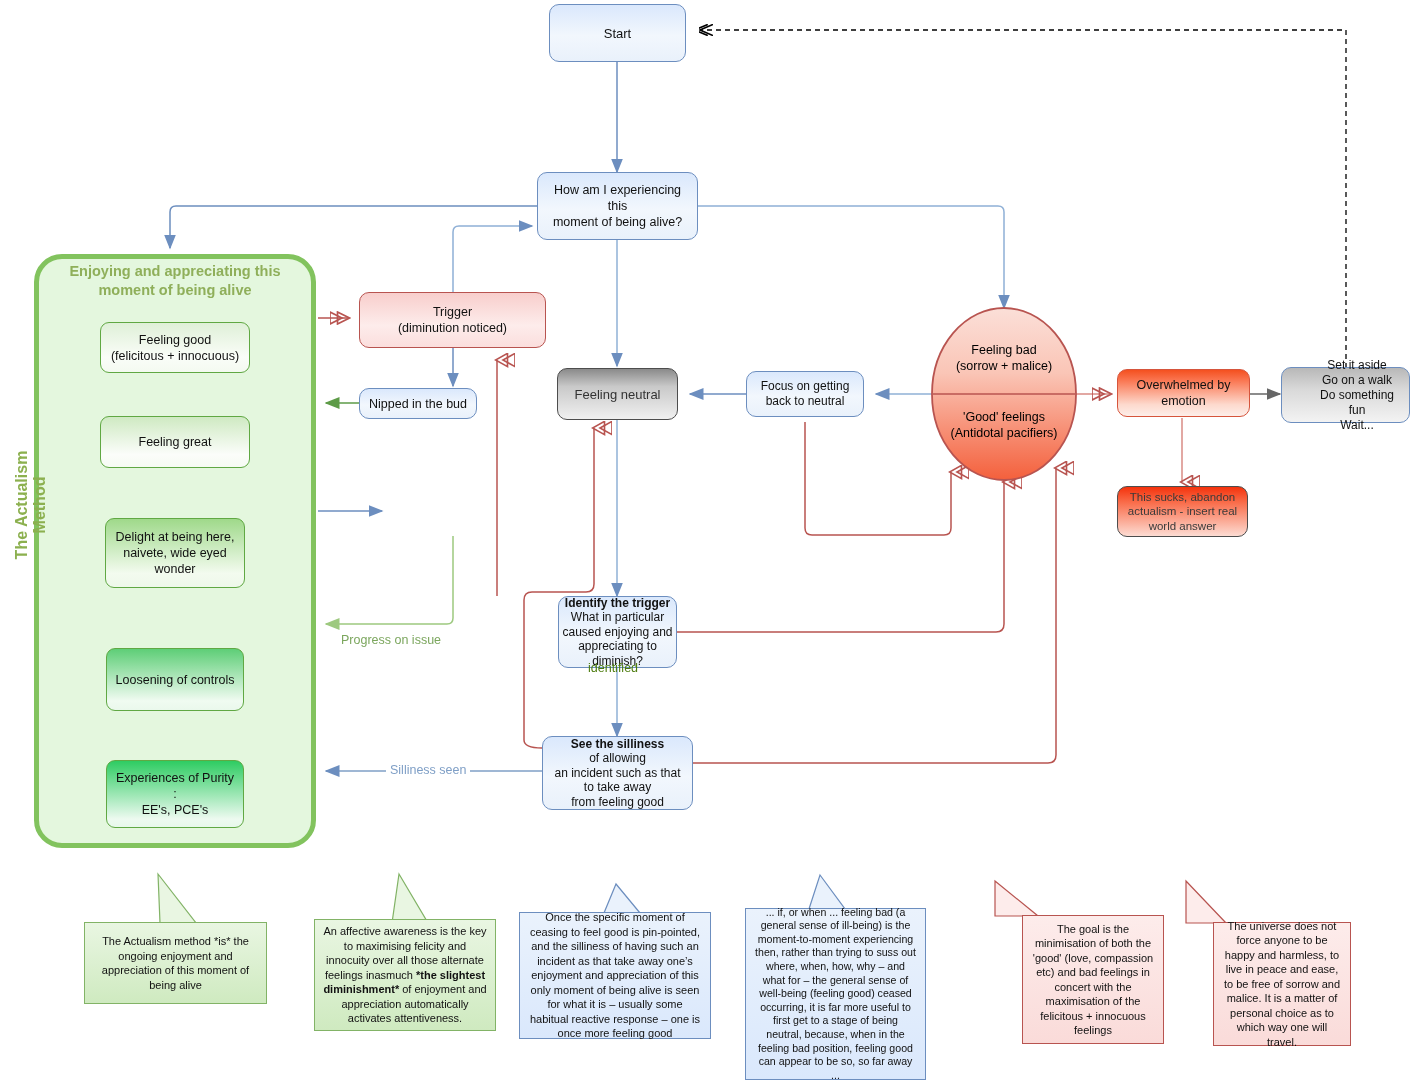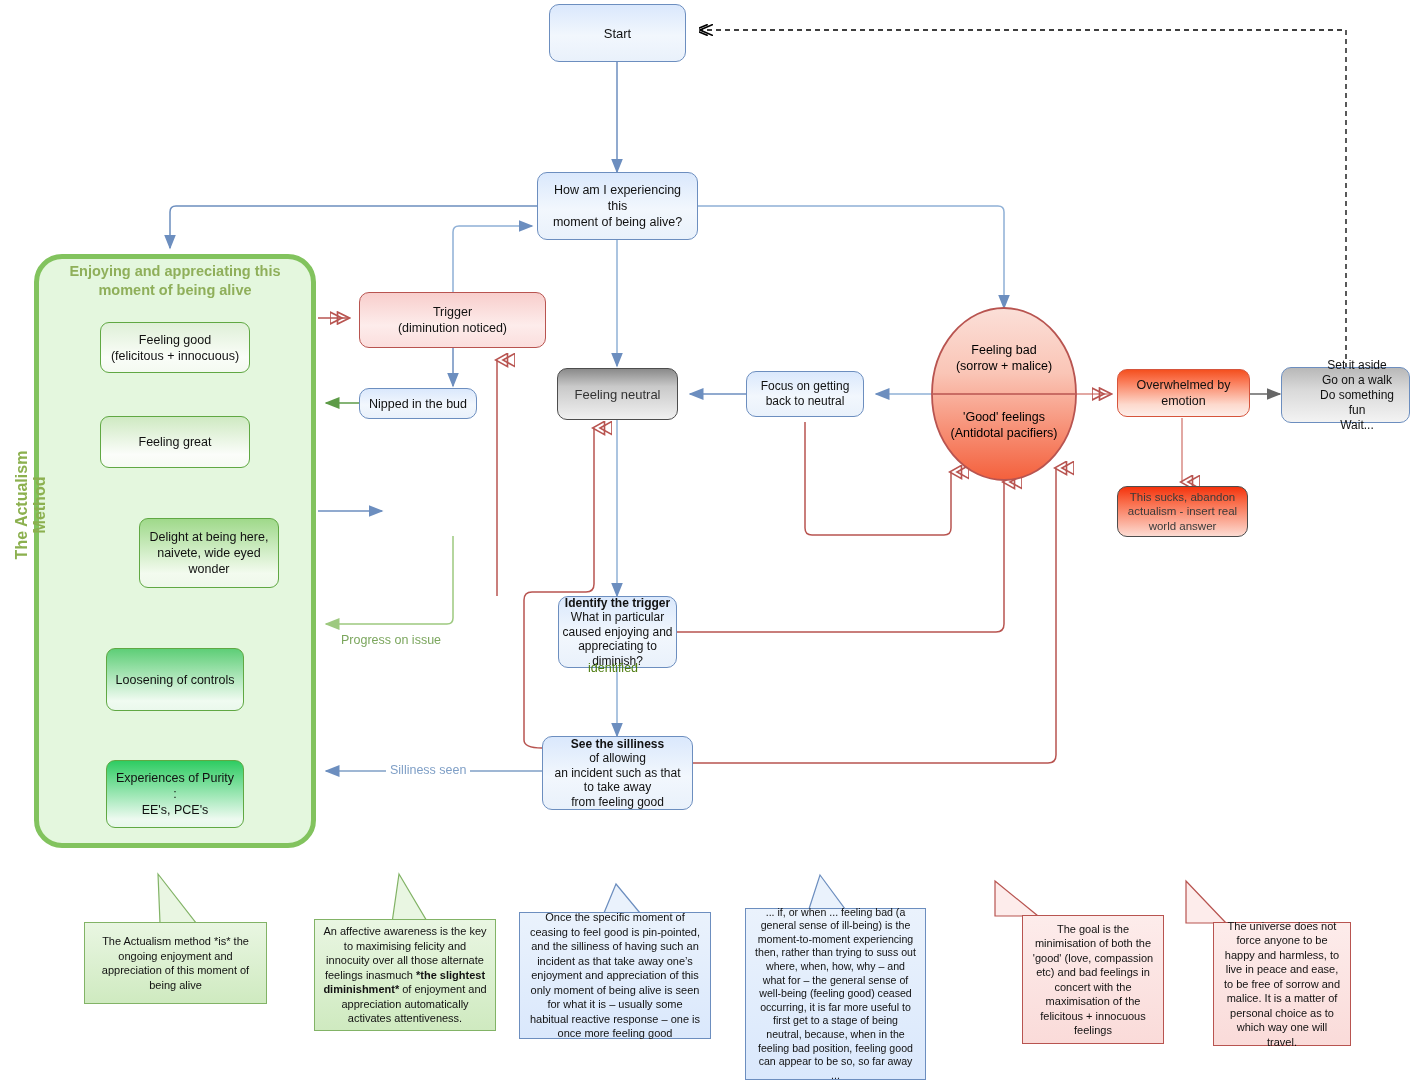--- a/index.html
+++ b/index.html
@@ -175,21 +175,21 @@
 moment of being alive</div>
   <div id="vert-label">The Actualism Method</div>
 
   <div class="node greenbox g1" style="left:100px;top:322px;width:150px;height:51px;font-size:12.5px;line-height:16px;">
     <span class="lbl">Feeling good
 (felicitous + innocuous)</span>
   </div>
   <div class="node greenbox g2" style="left:100px;top:416px;width:150px;height:52px;font-size:12.5px;line-height:16px;">
     <span class="lbl">Feeling great</span>
   </div>
-  <div class="node greenbox g3" style="left:105px;top:518px;width:140px;height:70px;font-size:12.5px;line-height:16px;margin-left:34px;">
+  <div class="node greenbox g3" style="left:105px;top:518px;width:140px;height:70px;font-size:12.5px;line-height:16px;">
     <span class="lbl">Delight at being here,
 naivete, wide eyed
 wonder</span>
   </div>
   <div class="node greenbox g4" style="left:106px;top:648px;width:138px;height:63px;font-size:12.5px;line-height:16px;">
     <span class="lbl">Loosening of controls</span>
   </div>
   <div class="node greenbox g5" style="left:106px;top:760px;width:138px;height:68px;font-size:12.5px;line-height:16px;">
     <span class="lbl">Experiences of Purity :
 EE's, PCE's</span>

